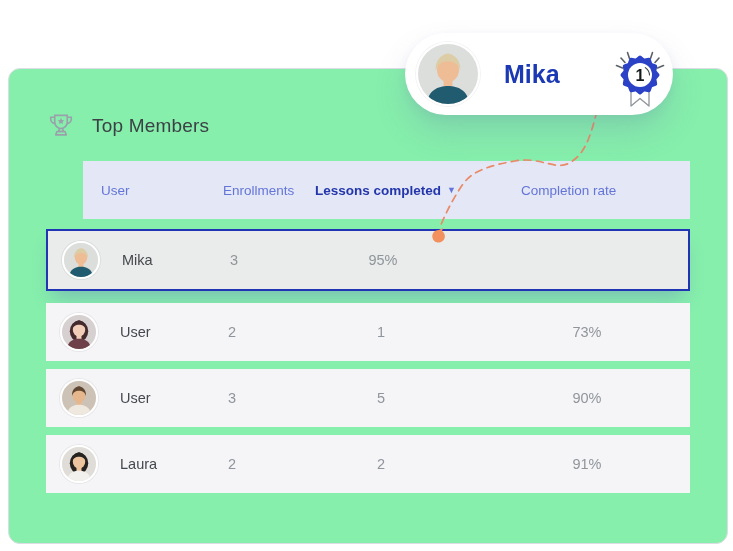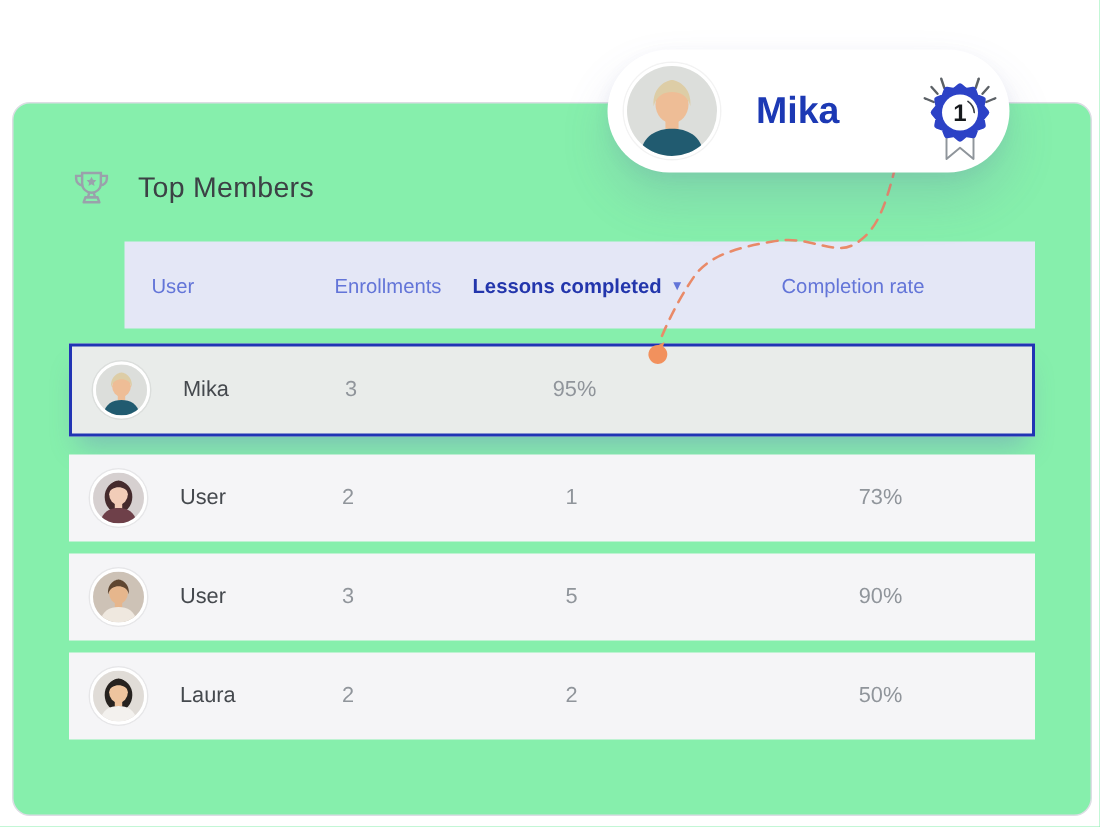--- a/index.html
+++ b/index.html
@@ -206,21 +206,21 @@
     <rect x="20.5" y="25" width="7" height="9" fill="#eec49e"></rect>
     <path d="M7 48 C8 37 16 33.5 24 33.5 C32 33.5 40 37 41 48 Z" fill="#f3f1ee"></path>
     <ellipse cx="24" cy="20.5" rx="8.8" ry="10" fill="#eec49e"></ellipse>
     <path d="M14.2 21.5 C13.2 10.5 22 7.5 24 7.5 C26 7.5 34.8 10.5 33.8 21.5 C32.5 15.5 28 13.8 24 13.8 C20 13.8 15.7 15.5 14.2 21.5 Z" fill="#26221f"></path>
   </svg>
             </div>
             <span class="user-name">Laura</span>
           </div>
           <div class="cell-val">2</div>
           <div class="cell-val">2</div>
-          <div class="cell-val">50%</div>
+          <div class="cell-val">91%</div>
         </div>
       </div>
   </div>
 </div>
 
 <svg class="arrow-svg" width="733" height="551">
   <path class="arrow-stroke" d="M597 111 C590 138 585 153 571 162 C556 172 541 156 515 161 C492 165 473 170 463 184 C452 200 445 215 440 227" fill="none" stroke="#e98a68" stroke-width="1.7" stroke-dasharray="7 5.5" stroke-linecap="round"></path>
   <path class="arrow-dot" d="M443 228 l-1 3 a6.3 6.3 0 1 1 -3 -1 z" fill="#f2915d"></path>
 </svg>
 

